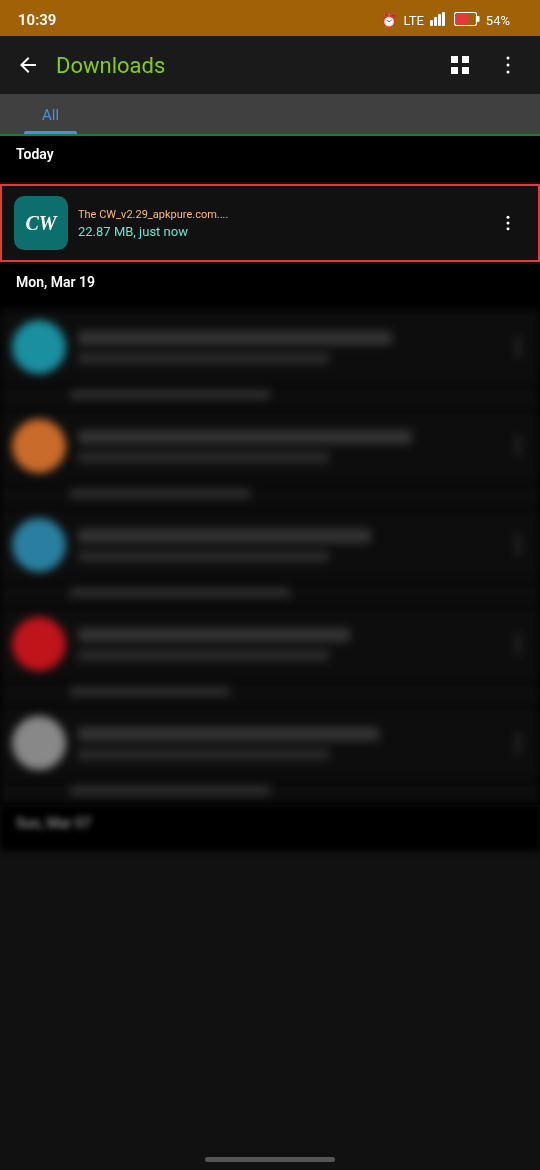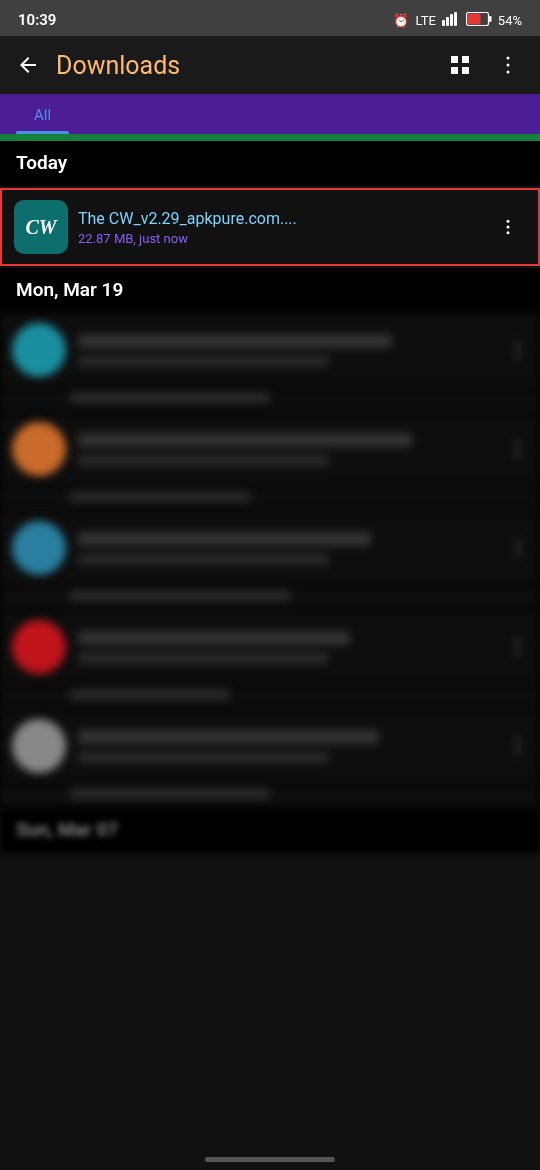--- a/index.html
+++ b/index.html
@@ -11,22 +11,22 @@
       font-family: 'Roboto', Arial, sans-serif;
       color: #fff;
       overflow-x: hidden;
     }
 
     
     .status-bar {
       display: flex;
       justify-content: space-between;
       align-items: center;
-      padding: 8px 18px 4px 18px;
-      background: #404040;
+      padding: 8px 30px 4px 18px;
+      background: #a16207;
       height: 36px;
     }
     .status-time {
       font-size: 15px;
       font-weight: 600;
       color: #fff;
     }
     .status-icons {
       display: flex;
       align-items: center;
@@ -46,46 +46,46 @@
     .app-bar-back {
       width: 44px;
       height: 44px;
       display: flex;
       align-items: center;
       justify-content: center;
       cursor: pointer;
     }
     .app-bar-title {
       flex: 1;
-      font-size: 25px;
+      font-size: 22px;
       font-weight: 400;
-      color: #fdba74;
+      color: #84cc16;
       margin-left: 6px;
     }
     .app-bar-actions {
       display: flex;
       align-items: center;
       gap: 4px;
     }
     .icon-btn {
       width: 44px;
       height: 44px;
       display: flex;
       align-items: center;
       justify-content: center;
       cursor: pointer;
       border-radius: 50%;
     }
 
     
     .tabs {
       display: flex;
-      background: #4c1d95;
-      padding: 0 16px;
-      border-bottom: 7px solid #15803d;
+      background: #404040;
+      padding: 0 24px;
+      border-bottom: 2px solid #15803d;
     }
     .tab {
       padding: 12px 18px 10px 18px;
       font-size: 15px;
       cursor: pointer;
       position: relative;
       color: #aaa;
     }
     .tab.active {
       color: #4a90e2;
@@ -96,22 +96,22 @@
       bottom: 0;
       left: 0;
       right: 0;
       height: 3px;
       background: #4a90e2;
       border-radius: 2px 2px 0 0;
     }
 
     
     .section-header {
-      padding: 10px 16px 12px 16px;
-      font-size: 19px;
+      padding: 10px 16px 20px 16px;
+      font-size: 14px;
       font-weight: 600;
       color: #fff;
       background: #000;
     }
 
     
     .download-item-highlighted {
       display: flex;
       align-items: center;
       padding: 10px 12px;
@@ -145,29 +145,29 @@
       font-style: italic;
       font-weight: bold;
       font-size: 20px;
       color: #fff;
     }
     .item-info {
       flex: 1;
       padding: 0 10px;
     }
     .item-title {
-      font-size: 16px;
-      color: #7dd3fc;
+      font-size: 11px;
+      color: #fdba74;
       white-space: nowrap;
       overflow: hidden;
       text-overflow: ellipsis;
     }
     .item-meta {
       font-size: 13px;
-      color: #8b5cf6;
+      color: #5eead4;
       margin-top: 3px;
     }
     .item-more {
       width: 36px;
       height: 36px;
       display: flex;
       align-items: center;
       justify-content: center;
       cursor: pointer;
       flex-shrink: 0;

